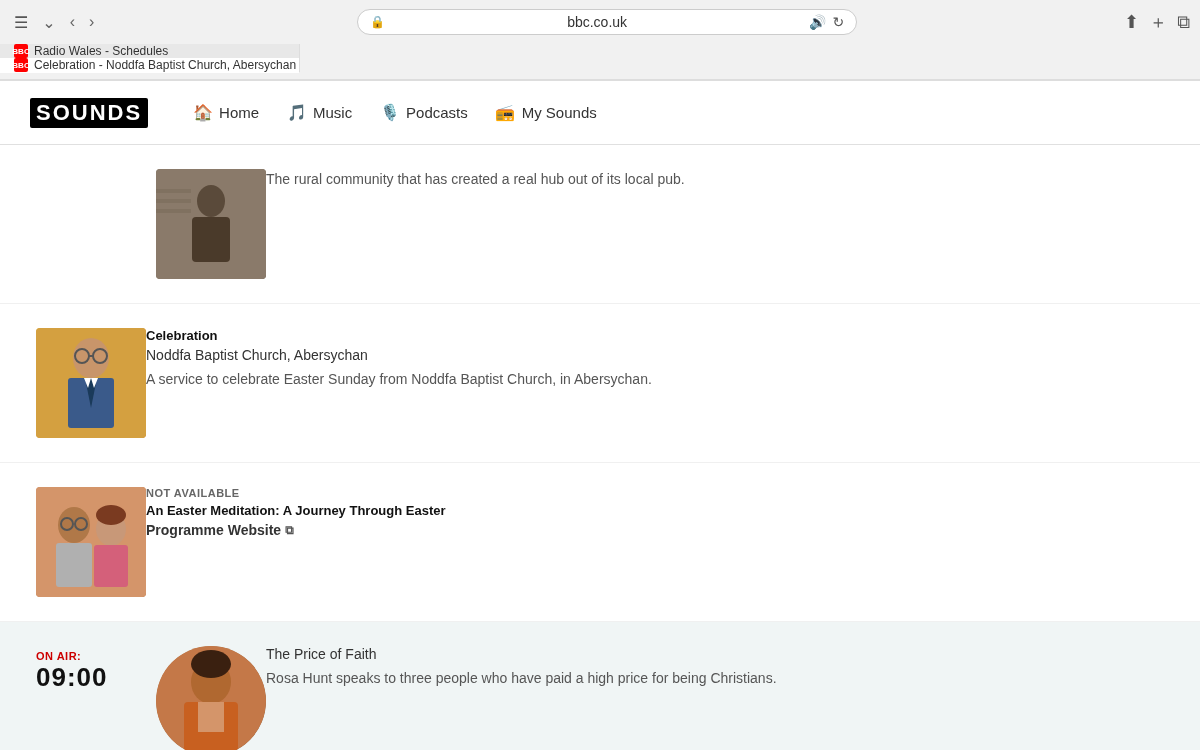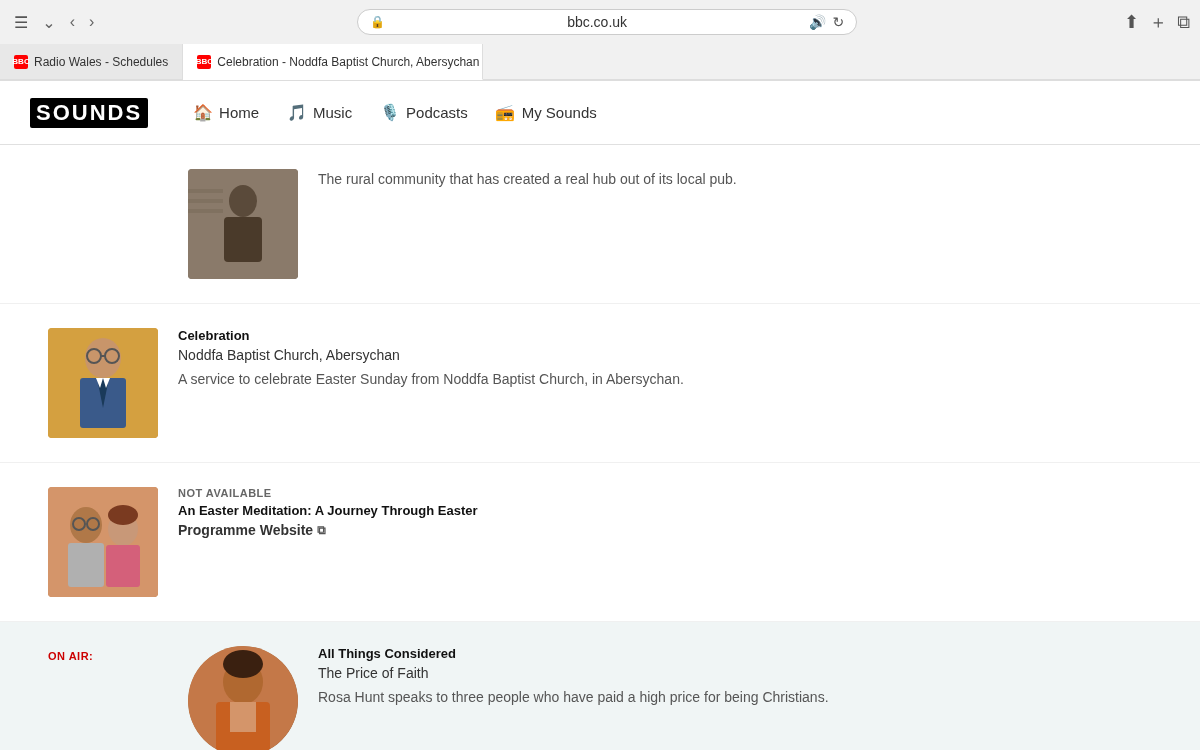--- a/index.html
+++ b/index.html
@@ -63,20 +63,21 @@
       color: #555;
       font-size: 18px;
     }
 
     
     .tab-bar {
       display: flex;
       height: 36px;
       background: #f1f1f1;
       border-bottom: 1px solid #ddd;
+      flex-direction: column;
     }
     .tab {
       display: flex;
       align-items: center;
       padding: 0 14px;
       font-size: 12px;
       color: #333;
       border-right: 1px solid #ddd;
       cursor: pointer;
       gap: 6px;
@@ -158,23 +159,22 @@
     }
 
     
     .schedule-container {
       padding: 0;
     }
 
     .schedule-item {
       display: flex;
       align-items: flex-start;
-      padding: 24px 48px;
+      padding: 24px 36px;
       border-bottom: 1px solid #f0f0f0;
-      gap: 20px;
     }
 
     .schedule-item.on-air {
       background: #f0f5f5;
     }
 
     .time-col {
       min-width: 120px;
       padding-top: 4px;
     }
@@ -420,37 +420,37 @@
         <a class="programme-link">
           <span>Programme Website</span>
           <span class="external-icon">⧉</span>
         </a>
       </div>
     </div>
 
     <div class="schedule-item on-air">
       <div class="time-col on-air-col">
         <div class="time-label">ON AIR:</div>
+        <div class="time-value">09:00</div>
       </div>
       <div class="thumbnail-col">
         <div class="thumb-placeholder thumb-allthings" style="border-radius: 50%;">
           <svg width="110" height="110" viewBox="0 0 110 110">
             <circle cx="55" cy="55" r="55" fill="#c47848"></circle>
 
             <ellipse cx="55" cy="36" rx="20" ry="22" fill="#b06830"></ellipse>
 
             <rect x="28" y="56" width="54" height="54" rx="4" fill="#c86020"></rect>
 
             <ellipse cx="55" cy="18" rx="20" ry="14" fill="#3a2010"></ellipse>
 
             <rect x="42" y="56" width="26" height="30" fill="#d4956a"></rect>
           </svg>
         </div>
       </div>
       <div class="info-col">
-        <div class="programme-title">All Things Considered</div>
         <div class="programme-subtitle">The Price of Faith</div>
         <div class="programme-desc">Rosa Hunt speaks to three people who have paid a high price for being Christians.</div>
       </div>
     </div>
 
   </div>
 </main>
 
 </body></html>

